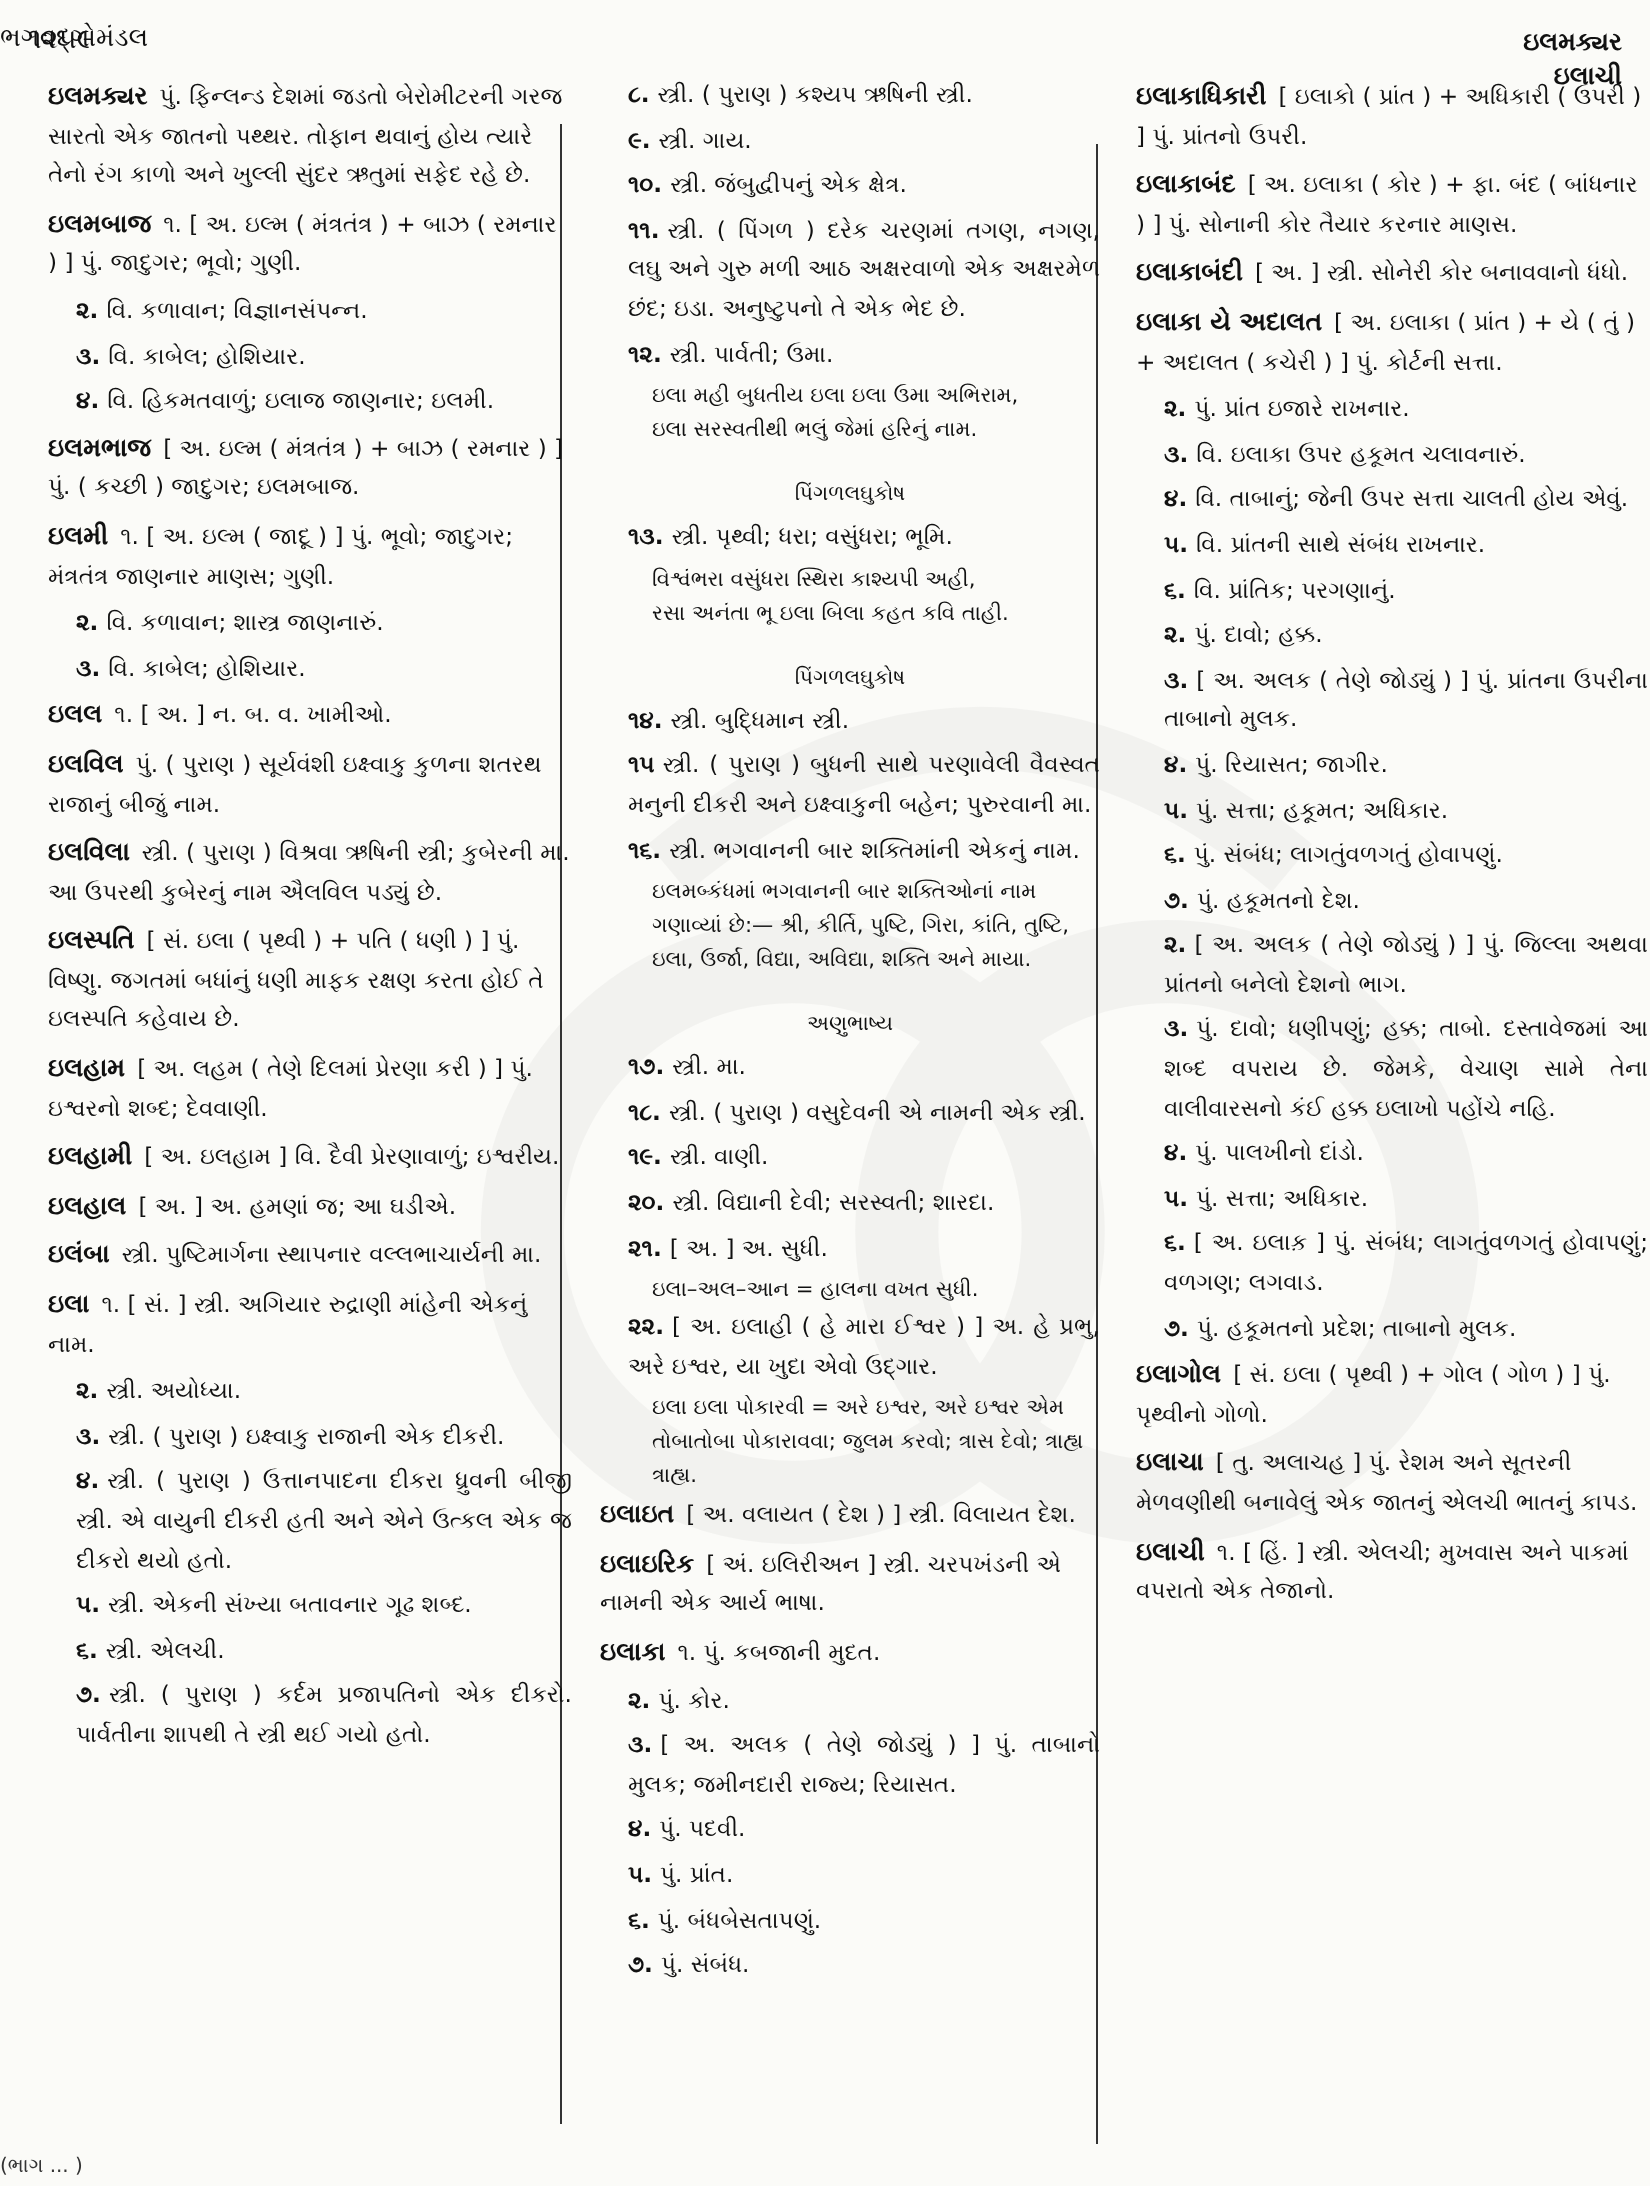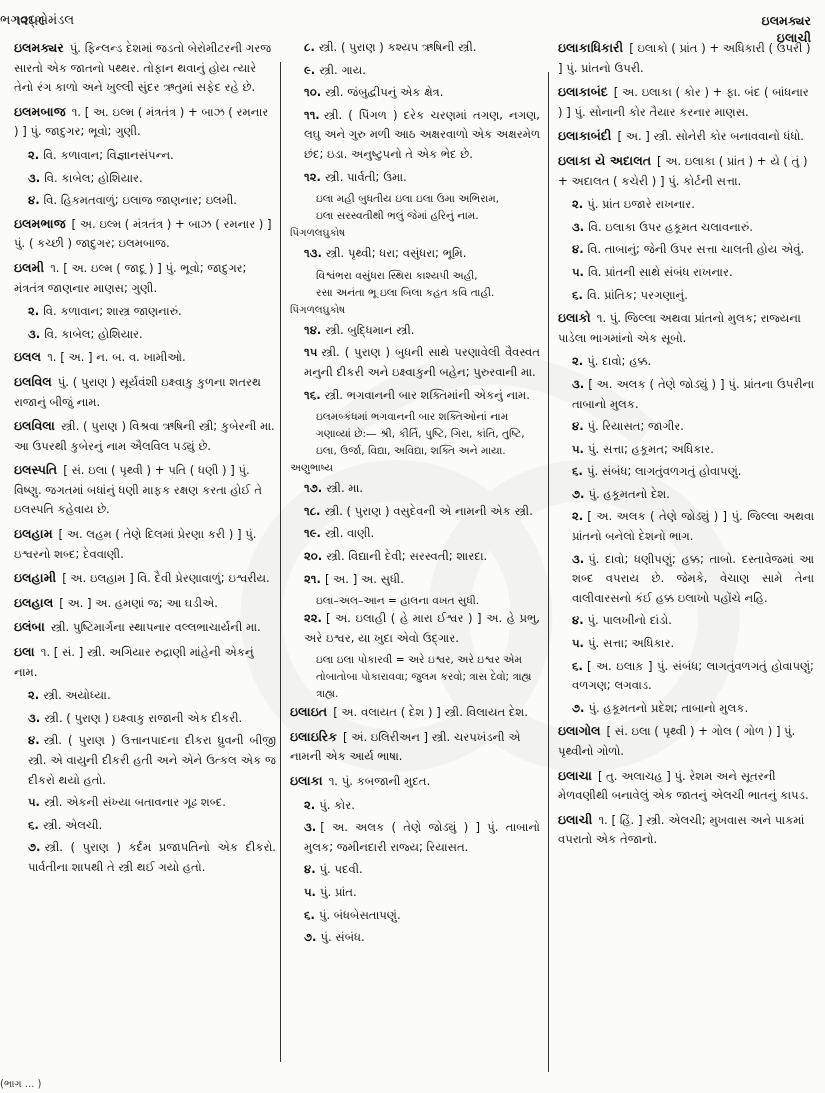--- a/index.html
+++ b/index.html
@@ -12,35 +12,35 @@
   .watermark {
     position: absolute; left: 230px; top: 330px; width: 520px; height: 520px;
     pointer-events: none; opacity: 0.07;
   }
   .header {
     position: absolute; top: 8px; left: 0; width: 825px; height: 36px;
   }
   .page-num { position: absolute; left: 14px; top: 4px; font-weight: normal; font-size: 14px; }
   .book-title { position: absolute; left: 0; width: 825px; top: 4px; font-weight: normal; font-size: 13px; }
   .guide { position: absolute; right: 14px; top: 4px; text-align: right; font-weight: bold; font-size: 12.5px; line-height: 17px; }
-  .cols { position: absolute; top: 38px; left: 2px; width: 667px; height: 1020px; }
+  .cols { position: absolute; top: 38px; left: 12px; width: 667px; height: 1020px; }
   .col { position: absolute; top: 0; font-size: 11.6px; line-height: 19.6px; }
   .col1 { left: 12px; width: 262px; }
   .col2 { left: 288px; width: 250px; }
   .col3 { left: 556px; width: 256px; }
   .rule { position: absolute; width: 1px; background: #333; }
   .rule1 { left: 280px; top: 62px; height: 1000px; }
   .rule2 { left: 548px; top: 72px; height: 1000px; }
   .entry { margin: 0 0 4px 0; }
   .entry .hw { font-weight: bold; font-size: 12.6px; margin-right: 6px; }
   .entry .body { text-align: justify; }
   .sense { padding-left: 14px; margin: 0 0 3px 0; text-align: justify; }
   .sense .num { font-weight: bold; margin-right: 4px; }
   .quote { padding-left: 26px; font-size: 10.6px; line-height: 17px; margin: 0; }
-  .quote-src { text-align: left; font-size: 10.4px; line-height: 17px; margin: 0 0 3px 0; }
+  .quote-src { text-align: center; font-size: 10.4px; line-height: 17px; margin: 15px 0 3px 0; }
   .footer { position: absolute; left: 0; top: 1078px; font-size: 10px; color: #333; text-align: right; }
 </style>
 </head>
 <body>
 
 <svg class="watermark" viewBox="0 0 100 100">
   <circle cx="32" cy="55" r="26" fill="none" stroke="#888" stroke-width="8"></circle>
   <circle cx="68" cy="55" r="26" fill="none" stroke="#888" stroke-width="8"></circle>
   <path d="M20 20 Q50 -5 80 20" fill="none" stroke="#888" stroke-width="6"></path>
 </svg>
@@ -123,21 +123,20 @@
   <div class="col col3" id="col2" style="top:0px">
       <div class="entry"><span class="hw">ઇલાકાધિકારી</span><span class="body">[ ઇલાકો ( પ્રાંત ) + અધિકારી ( ઉપરી ) ] પું. પ્રાંતનો ઉપરી.</span></div>
       <div class="entry"><span class="hw">ઇલાકાબંદ</span><span class="body">[ અ. ઇલાકા ( કોર ) + ફા. બંદ ( બાંધનાર ) ] પું. સોનાની કોર તૈયાર કરનાર માણસ.</span></div>
       <div class="entry"><span class="hw">ઇલાકાબંદી</span><span class="body">[ અ. ] સ્ત્રી. સોનેરી કોર બનાવવાનો ધંધો.</span></div>
       <div class="entry"><span class="hw">ઇલાકા યે અદાલત</span><span class="body">[ અ. ઇલાકા ( પ્રાંત ) + યે ( તું ) + અદાલત ( કચેરી ) ] પું. કોર્ટની સત્તા.</span></div>
       <div class="sense"><span class="num">૨.</span><span>પું. પ્રાંત ઇજારે રાખનાર.</span></div>
       <div class="sense"><span class="num">૩.</span><span>વિ. ઇલાકા ઉપર હકૂમત ચલાવનારું.</span></div>
       <div class="sense"><span class="num">૪.</span><span>વિ. તાબાનું; જેની ઉપર સત્તા ચાલતી હોય એવું.</span></div>
       <div class="sense"><span class="num">૫.</span><span>વિ. પ્રાંતની સાથે સંબંધ રાખનાર.</span></div>
       <div class="sense"><span class="num">૬.</span><span>વિ. પ્રાંતિક; પરગણાનું.</span></div>
-      <div class="entry"><span class="hw">ઇલાકો</span><span class="body">૧. પું. જિલ્લા અથવા પ્રાંતનો મુલક; રાજ્યના પાડેલા ભાગમાંનો એક સૂબો.</span></div>
       <div class="sense"><span class="num">૨.</span><span>પું. દાવો; હક્ક.</span></div>
       <div class="sense"><span class="num">૩.</span><span>[ અ. અલક ( તેણે જોડ્યું ) ] પું. પ્રાંતના ઉપરીના તાબાનો મુલક.</span></div>
       <div class="sense"><span class="num">૪.</span><span>પું. રિયાસત; જાગીર.</span></div>
       <div class="sense"><span class="num">૫.</span><span>પું. સત્તા; હકૂમત; અધિકાર.</span></div>
       <div class="sense"><span class="num">૬.</span><span>પું. સંબંધ; લાગતુંવળગતું હોવાપણું.</span></div>
       <div class="sense"><span class="num">૭.</span><span>પું. હકૂમતનો દેશ.</span></div>
       <div class="sense"><span class="num">૨.</span><span>[ અ. અલક ( તેણે જોડ્યું ) ] પું. જિલ્લા અથવા પ્રાંતનો બનેલો દેશનો ભાગ.</span></div>
       <div class="sense"><span class="num">૩.</span><span>પું. દાવો; ધણીપણું; હક્ક; તાબો. દસ્તાવેજમાં આ શબ્દ વપરાય છે. જેમકે, વેચાણ સામે તેના વાલીવારસનો કંઈ હક્ક ઇલાખો પહોંચે નહિ.</span></div>
       <div class="sense"><span class="num">૪.</span><span>પું. પાલખીનો દાંડો.</span></div>
       <div class="sense"><span class="num">૫.</span><span>પું. સત્તા; અધિકાર.</span></div>

